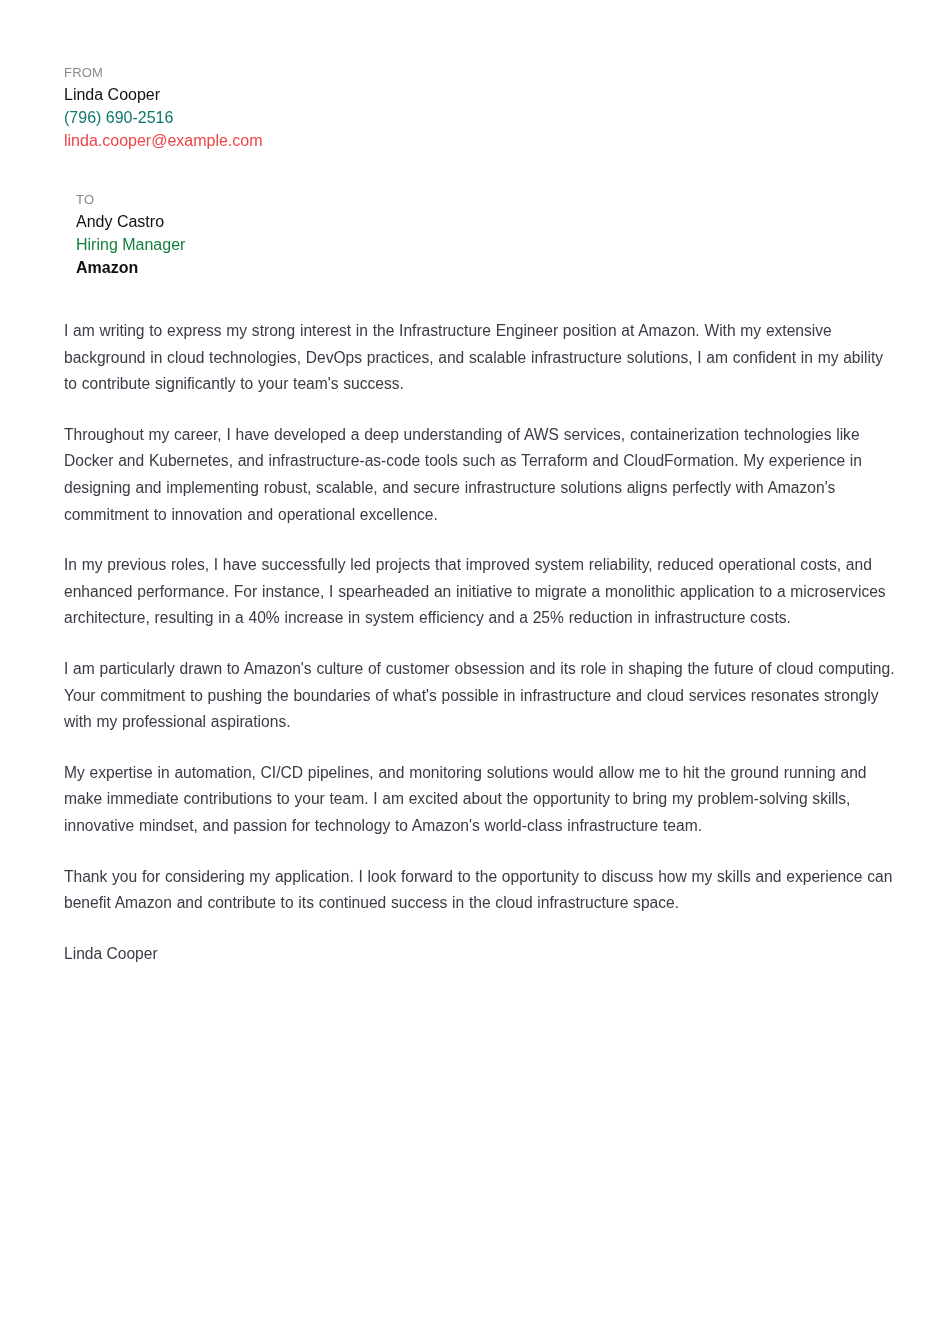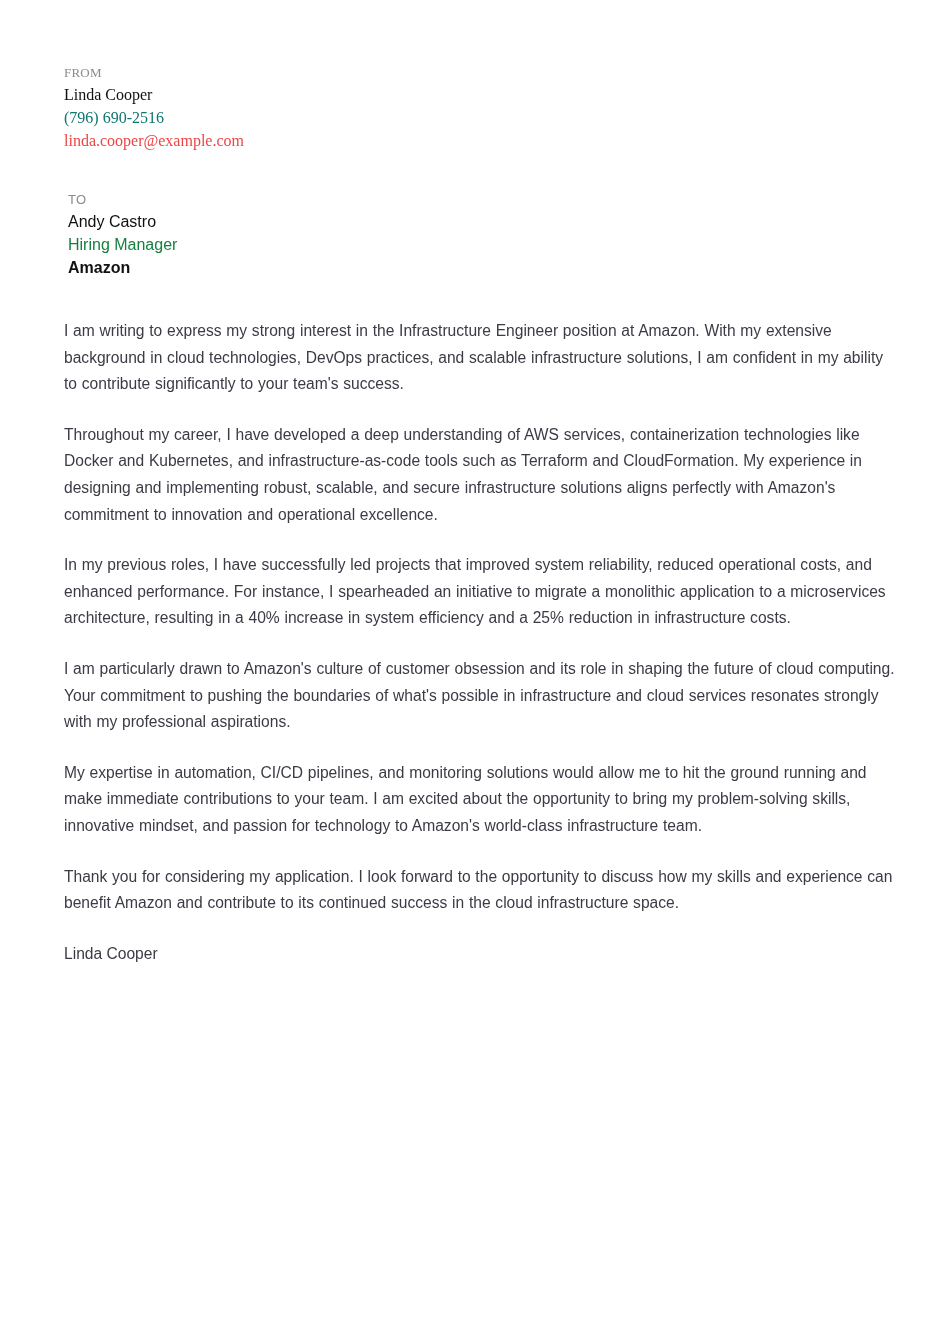--- a/index.html
+++ b/index.html
@@ -33,26 +33,25 @@
       font-size: 16px;
       color: #111111;
       line-height: 23px;
       height: 23px;
       white-space: nowrap;
     }
     .from-block {
       position: absolute;
       top: 0;
       left: 0;
-      font-family: Liberation Serif, serif;
     }
     .to-block {
       position: absolute;
       top: 127px;
-      left: 4px;
+      left: 12px;
     }
     .body-text {
       position: absolute;
       top: 254px;
       left: 0;
       width: 834px;
       color: #3a3b45;
       font-size: 15.6px;
     }
     .greeting {

